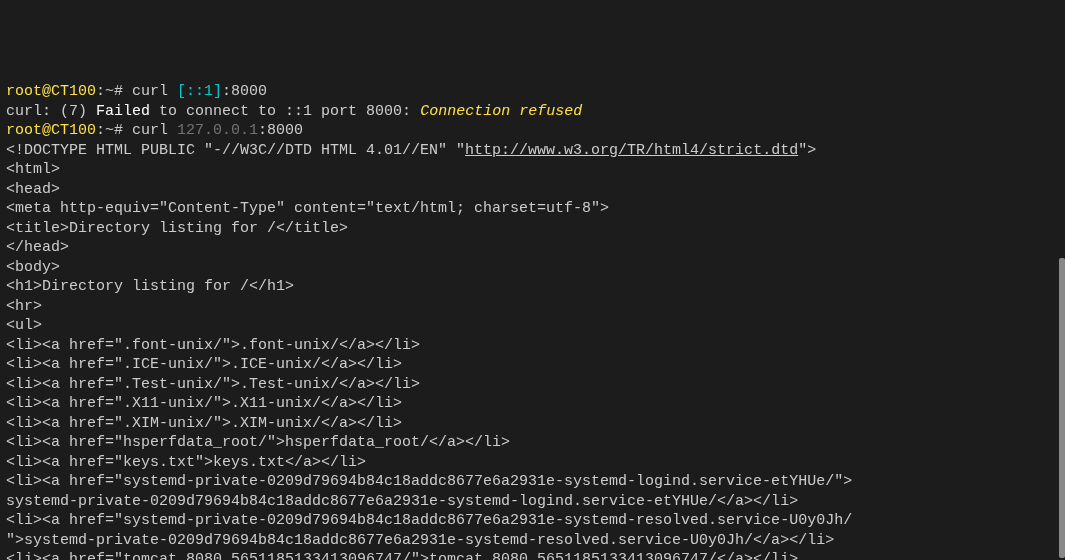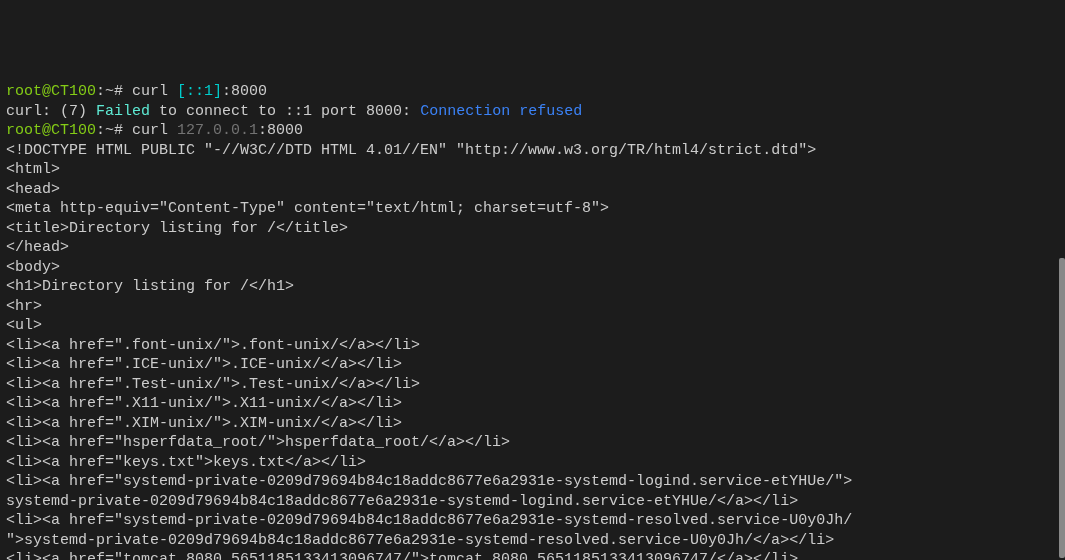--- a/index.html
+++ b/index.html
@@ -5,27 +5,27 @@
     body {
       background: #1c1c1c;
       color: #cccccc;
       font-family: "Consolas", "Monaco", "Courier New", monospace;
       font-size: 15px;
       line-height: 1.3;
       margin: 0;
       padding: 4px 6px;
       white-space: pre;
     }
-    .prompt-user { color: #84cc16; }
+    .prompt-user { color: #fde047; }
     .cyan { color: #00cccc; }
-    .red { color: #5eead4; }
-    .darkred { color: #3b82f6; }
+    .red { color: #ffffff; }
+    .darkred { color: #fde047; font-style: italic; }
     .magenta { color: #737373; }
     .gray { color: #cccccc; }
-    .underline { }
+    .underline { text-decoration: underline; }
     .scrollbar {
       position: fixed;
       right: 0;
       top: 258px;
       width: 6px;
       height: 300px;
       background: #888;
       border-radius: 2px;
     }
   </style>

